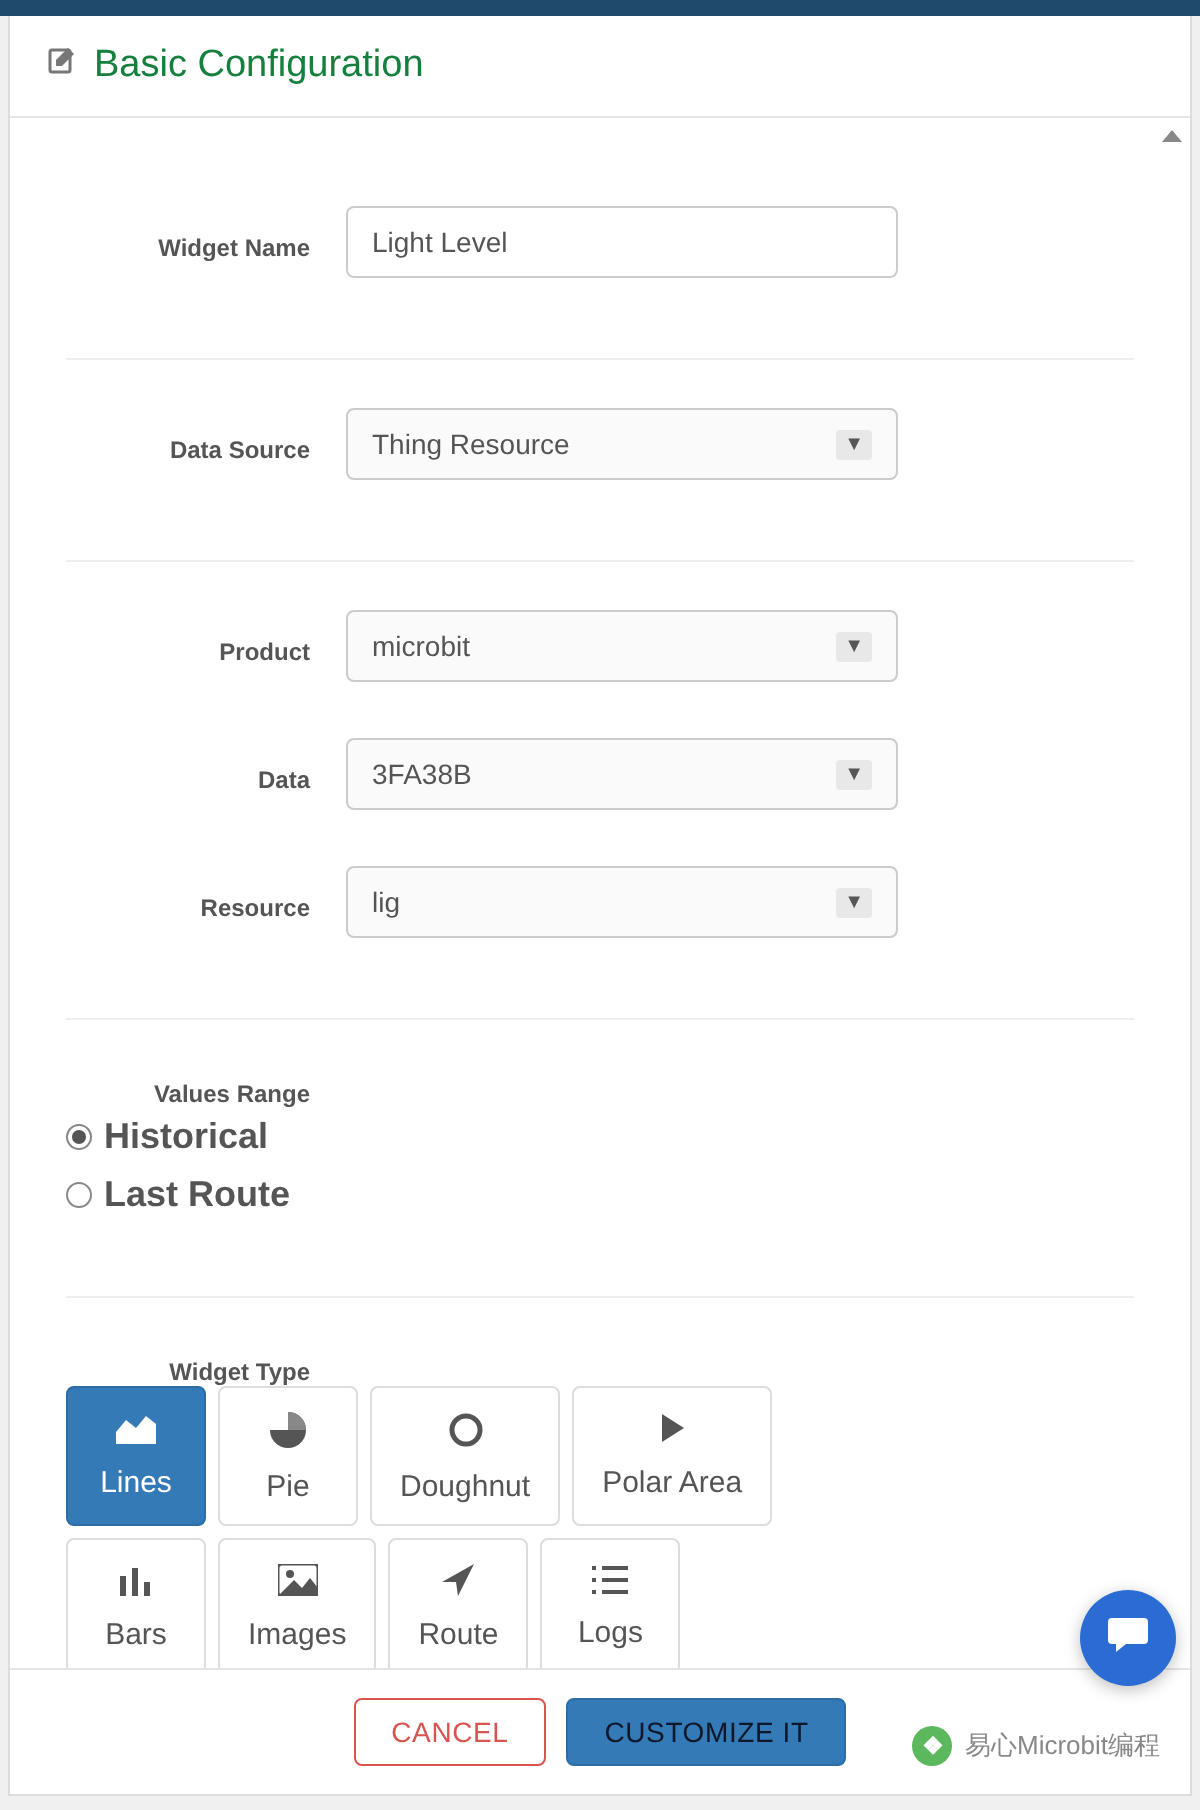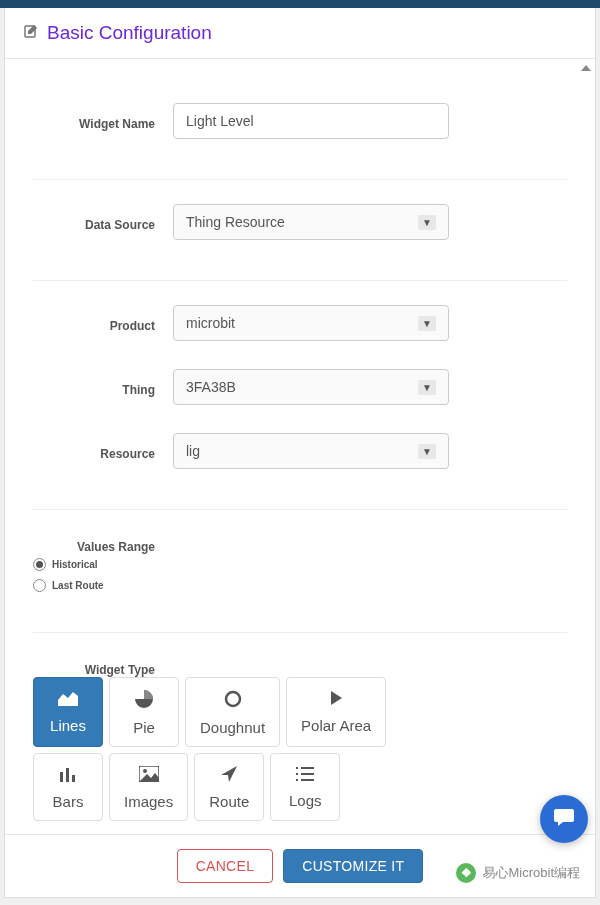--- a/index.html
+++ b/index.html
@@ -23,21 +23,21 @@
     height: 890px;
     display: flex;
     flex-direction: column;
   }
   .modal-header {
     padding: 14px 18px;
     border-bottom: 1px solid #e5e5e5;
     display: flex;
     align-items: center;
     gap: 8px;
-    color: #6d28d9;
+    color: #15803d;
     font-size: 19px;
   }
   .modal-body {
     flex: 1;
     overflow-y: auto;
     padding: 30px 28px 10px 28px;
     position: relative;
   }
   .form-row {
     display: flex;
@@ -83,21 +83,21 @@
     color: #555;
     background: #e8e8e8;
     padding: 2px 4px;
     border-radius: 2px;
   }
   .radio-group { display: flex; flex-direction: column; gap: 8px; padding-top:4px;}
   .radio-item {
     display: flex;
     align-items: center;
     gap: 6px;
-    font-size: 10px;
+    font-size: 18px;
     color: #555;
     font-weight: 600;
   }
   .radio-dot {
     width: 13px; height: 13px;
     border: 1px solid #888;
     border-radius: 50%;
     display: inline-flex;
     align-items: center;
     justify-content: center;
@@ -162,21 +162,21 @@
     letter-spacing: 0.3px;
   }
   .btn-cancel {
     background: #fff;
     border: 1px solid #d9534f;
     color: #d9534f;
   }
   .btn-primary {
     background: #337ab7;
     border: 1px solid #2e6da4;
-    color: #ffffff;
+    color: #0f172a;
   }
   .chat-bubble {
     position: absolute;
     right: 12px;
     bottom: 62px;
     width: 48px; height: 48px;
     background: #2b6cd4;
     border-radius: 50%;
     display: flex;
     align-items: center;
@@ -253,21 +253,21 @@
       <div class="form-label">Product</div>
       <div class="form-control-wrap">
         <div class="select">
           <span>microbit</span>
           <span class="select-caret">▼</span>
         </div>
       </div>
     </div>
 
     <div class="form-row">
-      <div class="form-label">Thing</div>
+      <div class="form-label">Data</div>
       <div class="form-control-wrap">
         <div class="select">
           <span>3FA38B</span>
           <span class="select-caret">▼</span>
         </div>
       </div>
     </div>
 
     <div class="form-row">
       <div class="form-label">Resource</div>

